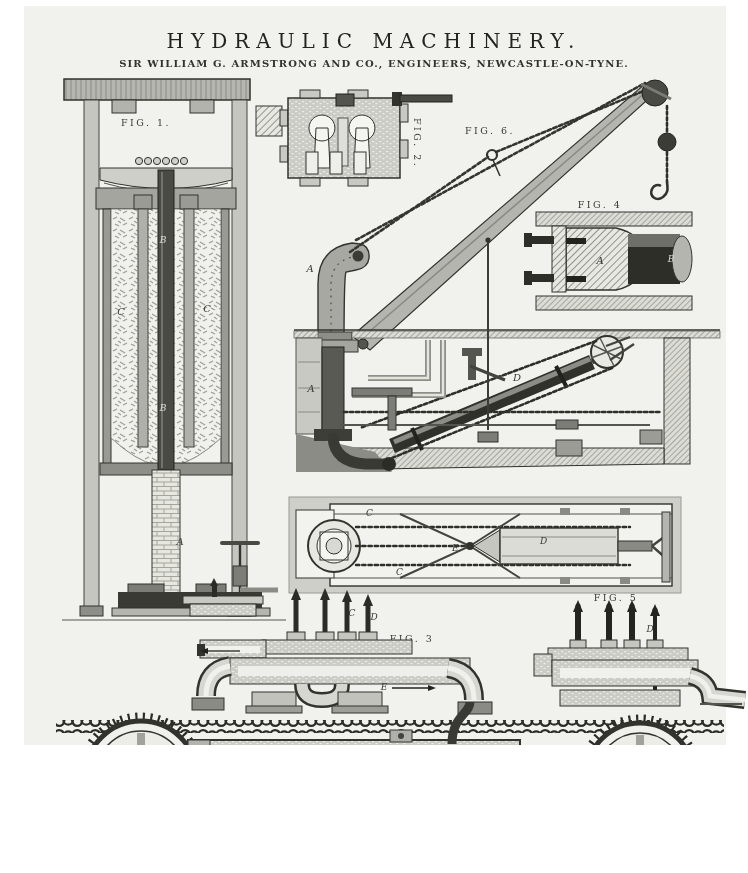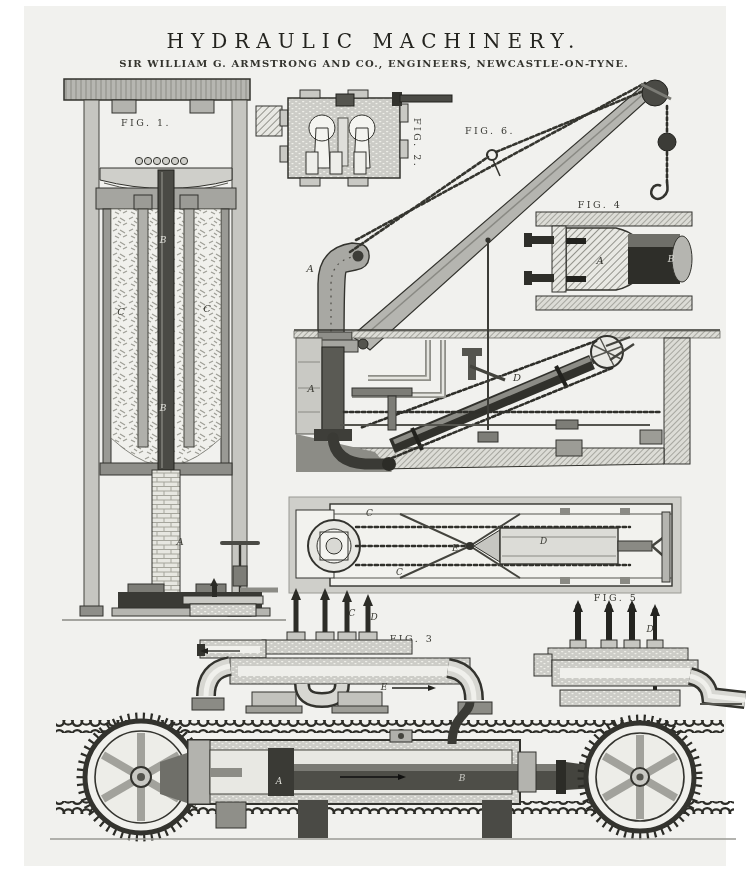--- a/index.html
+++ b/index.html
@@ -1,16 +1,16 @@
 <!DOCTYPE html>
 <html><head>
 <meta charset="utf-8">
 <style>
   html,body{margin:0;padding:0;background:#ffffff;}
-  .page{position:relative;width:748px;height:873px;background:#ef4444;overflow:hidden;
+  .page{position:relative;width:748px;height:745px;background:#ef4444;overflow:hidden;
         font-family:"DejaVu Serif", serif;}
   svg text{user-select:none;}
   .fig-label{font-family:"DejaVu Serif",serif;fill:#3a3a34;}
   .part-letter{font-family:"DejaVu Serif",serif;font-style:italic;}
 </style>
 </head>
 <body>
 
 <div class="page">
 <svg width="748" height="873" viewBox="0 0 748 873">

